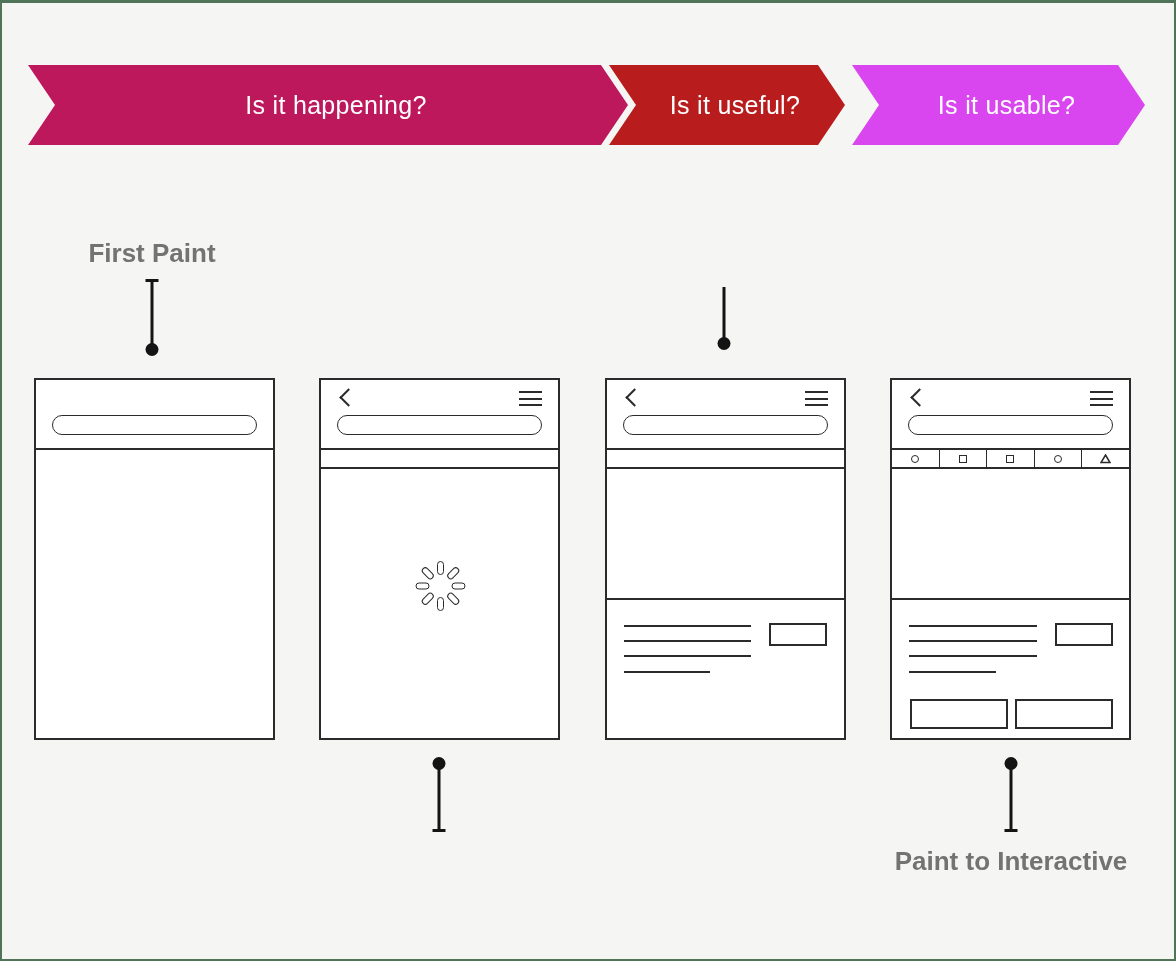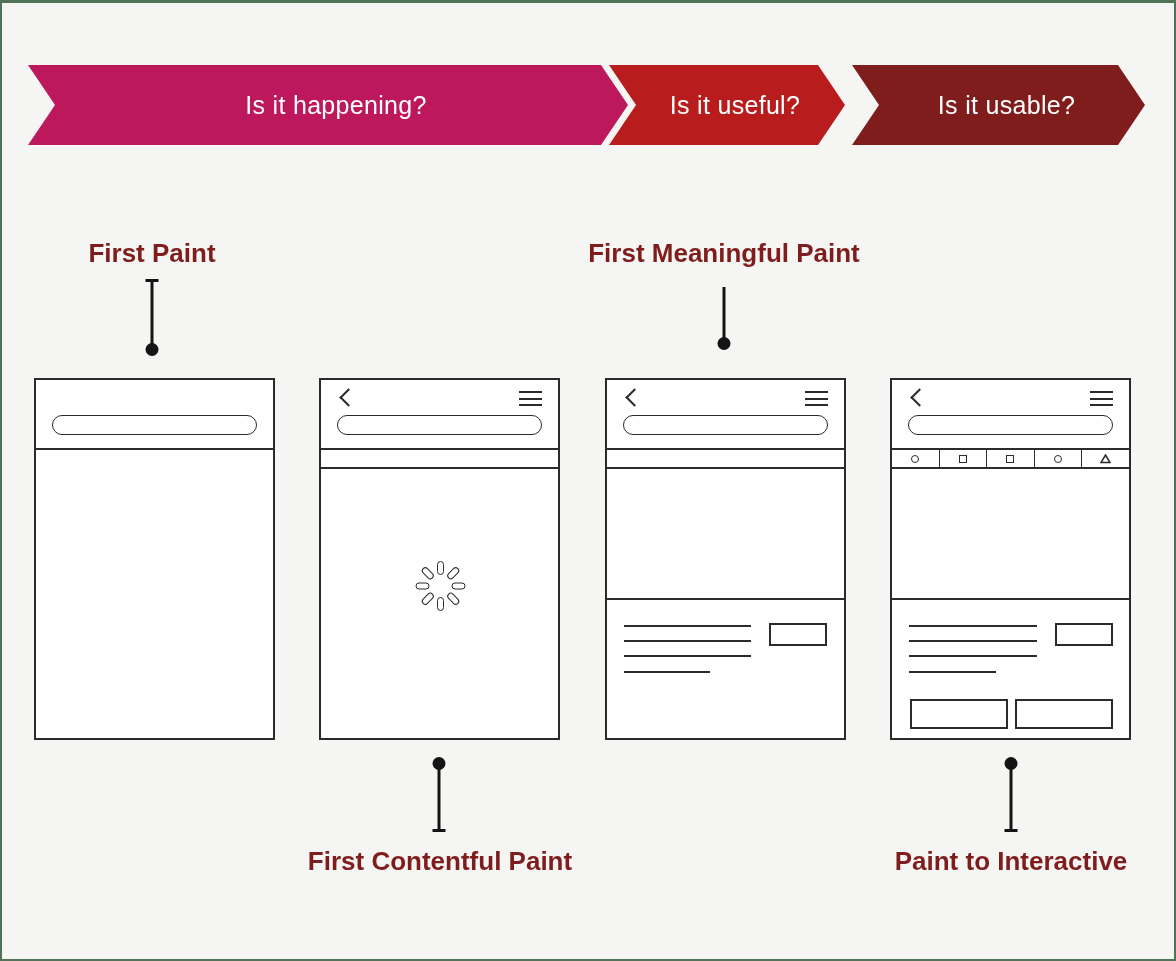--- a/index.html
+++ b/index.html
@@ -19,21 +19,21 @@
     color:#fff; font-size:25px; font-weight:500; letter-spacing:.3px;
     padding-left:16px; box-sizing:border-box;
   }
   .banner-1 { left:26px;  width:600px; }
   .banner-2 { left:607px; width:236px; }
   .banner-3 { left:850px; width:293px; }
 
   
   .metric-label {
     position:absolute; transform:translateX(-50%);
-    color:#7f1d1d; font-size:26px; font-weight:700; white-space:nowrap;
+    color:#737373; font-size:26px; font-weight:700; white-space:nowrap;
   }
 
   
   .marker { position:absolute; width:14px; }
   .marker .stem { position:absolute; left:50%; transform:translateX(-50%); width:3px; background:#141414; }
   .marker .dot  { position:absolute; left:50%; transform:translateX(-50%); width:13px; height:13px; border-radius:50%; background:#141414; }
   .marker .cap  { position:absolute; left:50%; transform:translateX(-50%); width:13px; height:3px; background:#141414; }
 
   .marker-fp  { left:143px;  top:276px; }
   .marker-fp  .cap  { top:0; }
@@ -104,27 +104,25 @@
 <body>
 
 <div class="canvas">
 
   <div class="banner banner-1" style="background-color: #be185d;">
     <span>Is it happening?</span>
   </div>
   <div class="banner banner-2" style="background-color: #b91c1c;">
     <span>Is it useful?</span>
   </div>
-  <div class="banner banner-3" style="background-color: #7f1d1d;">
+  <div class="banner banner-3" style="background-color: #d946ef;">
     <span>Is it usable?</span>
   </div>
 
   <div class="metric-label" style="left:150px; top:235px;">First Paint</div>
-  <div class="metric-label" style="left:722px; top:235px;">First Meaningful Paint</div>
-  <div class="metric-label" style="left:438px; top:843px;">First Contentful Paint</div>
   <div class="metric-label" style="left:1009px; top:843px;">Paint to Interactive</div>
 
   <div class="marker marker-fp">
     <span class="cap"></span>
     <span class="stem"></span>
     <span class="dot"></span>
   </div>
   <div class="marker marker-fmp">
     <span class="stem"></span>
     <span class="dot"></span>

